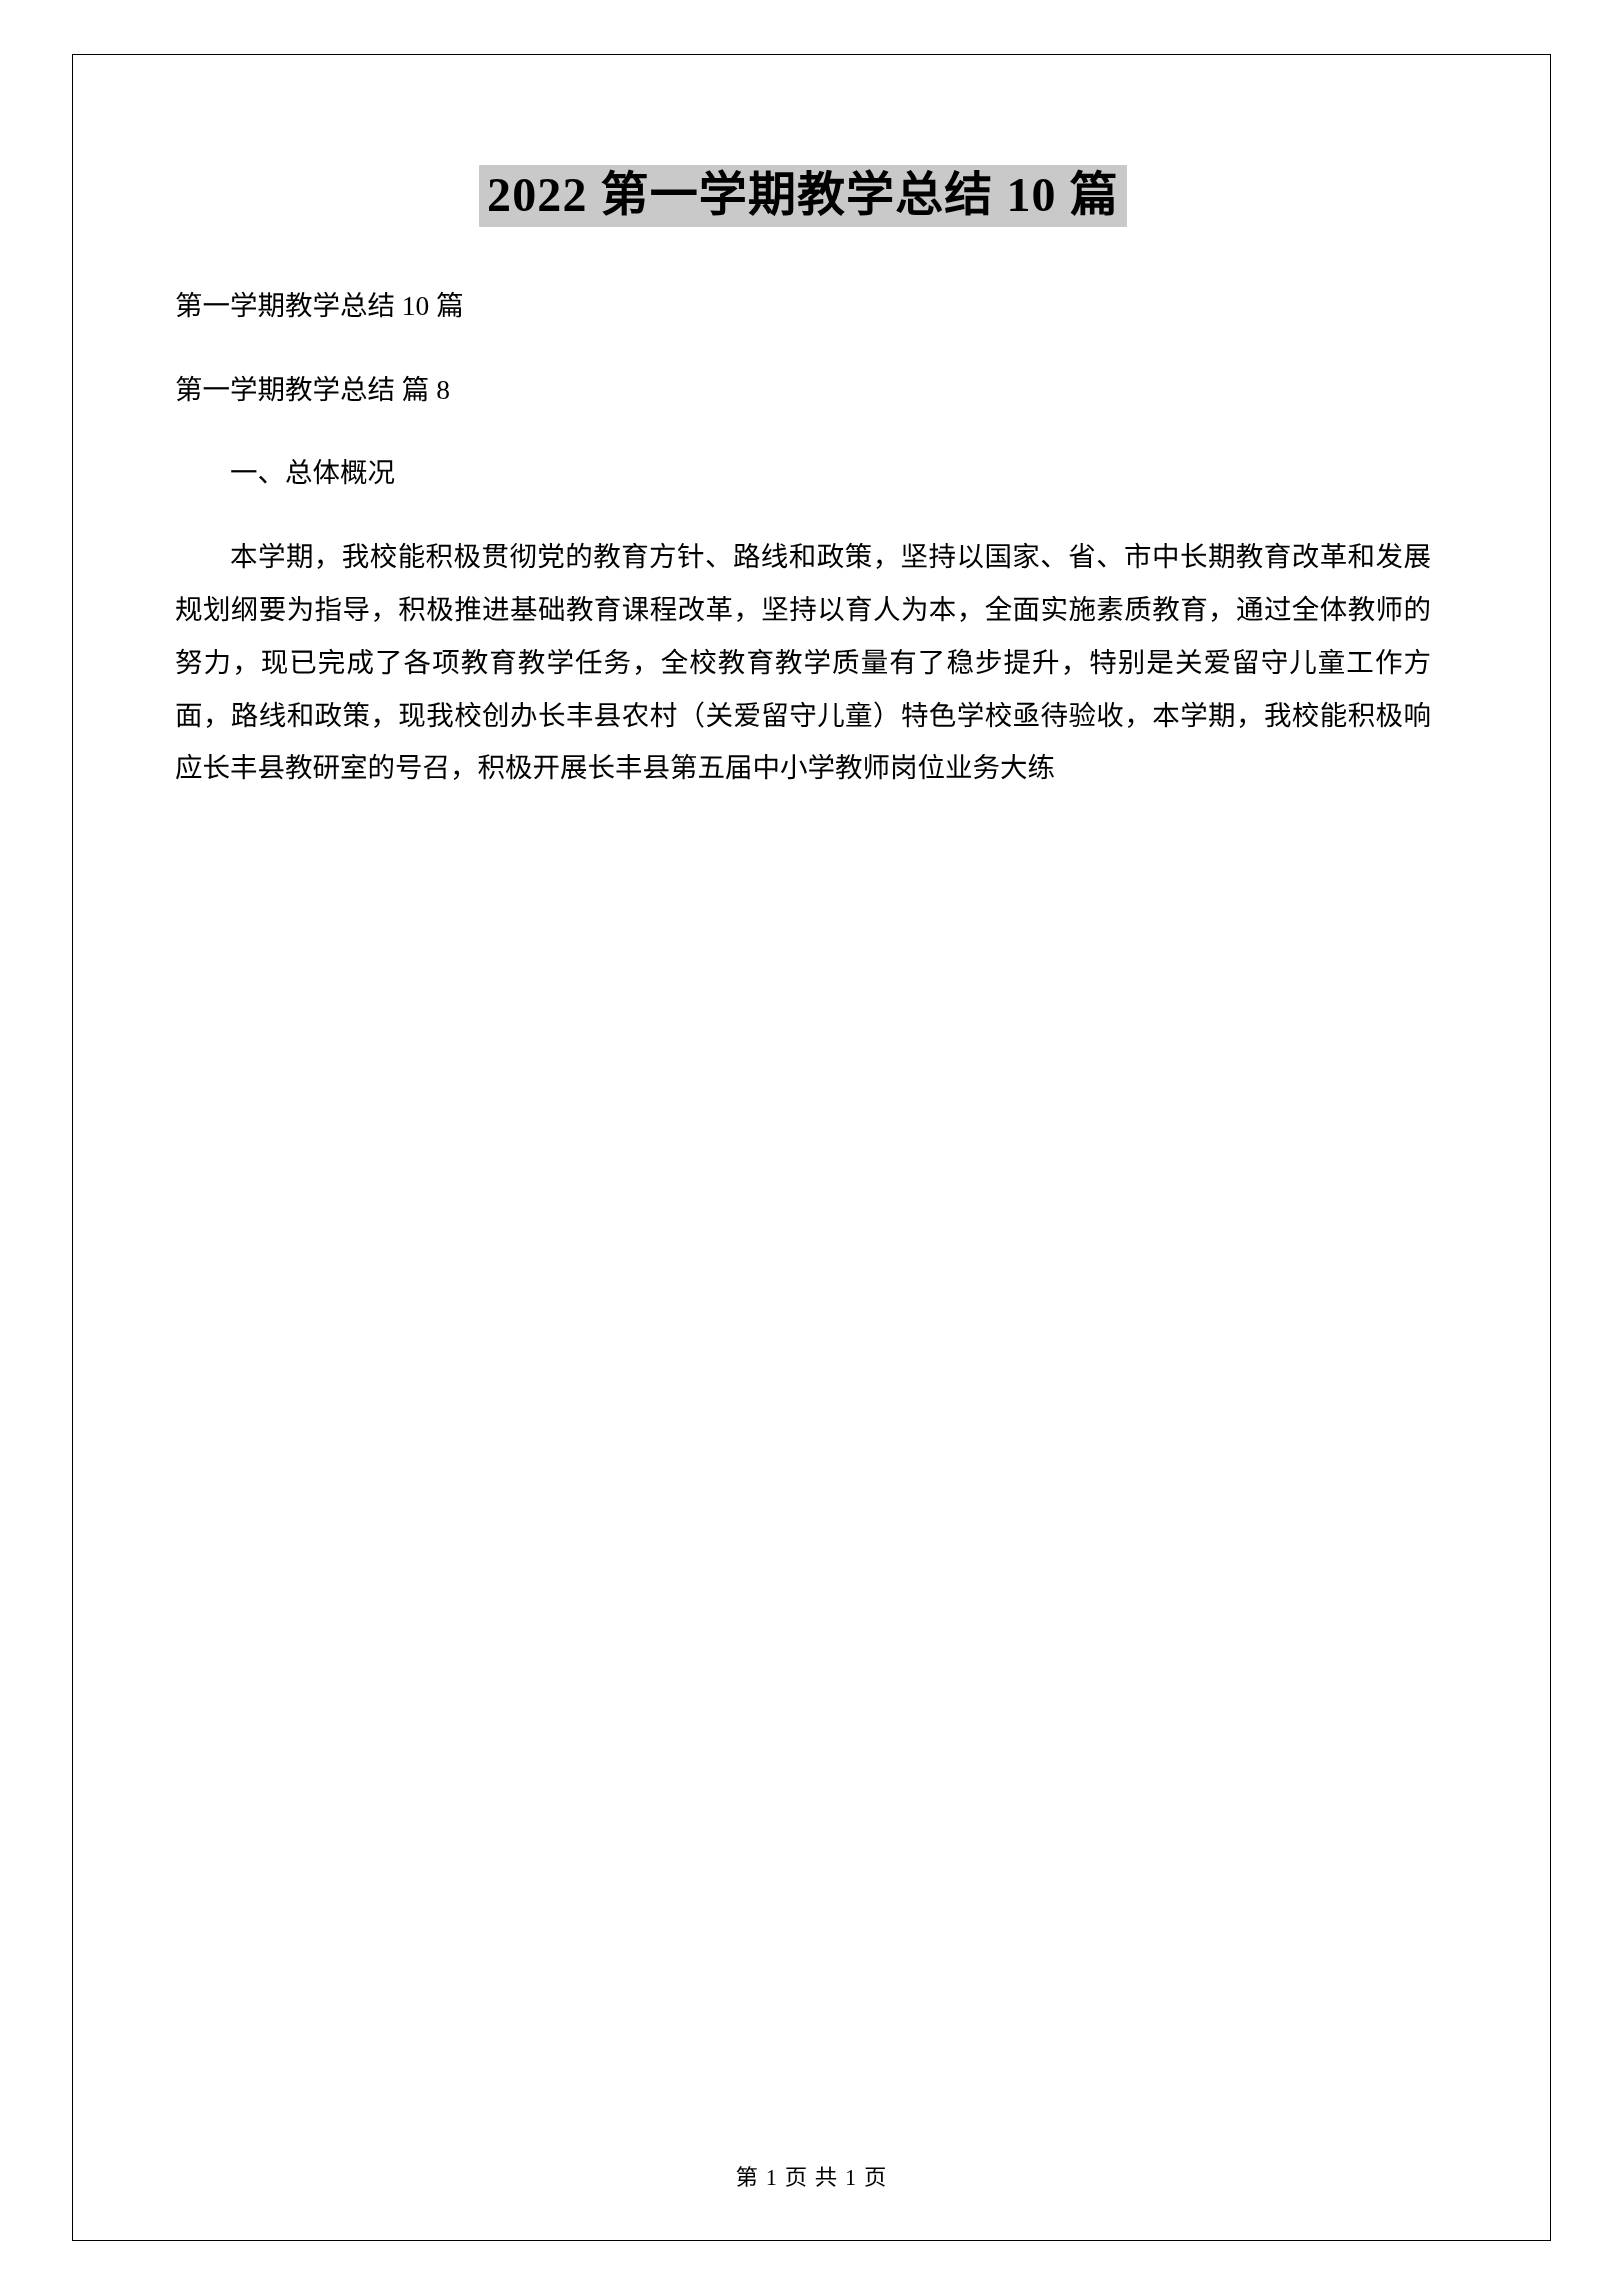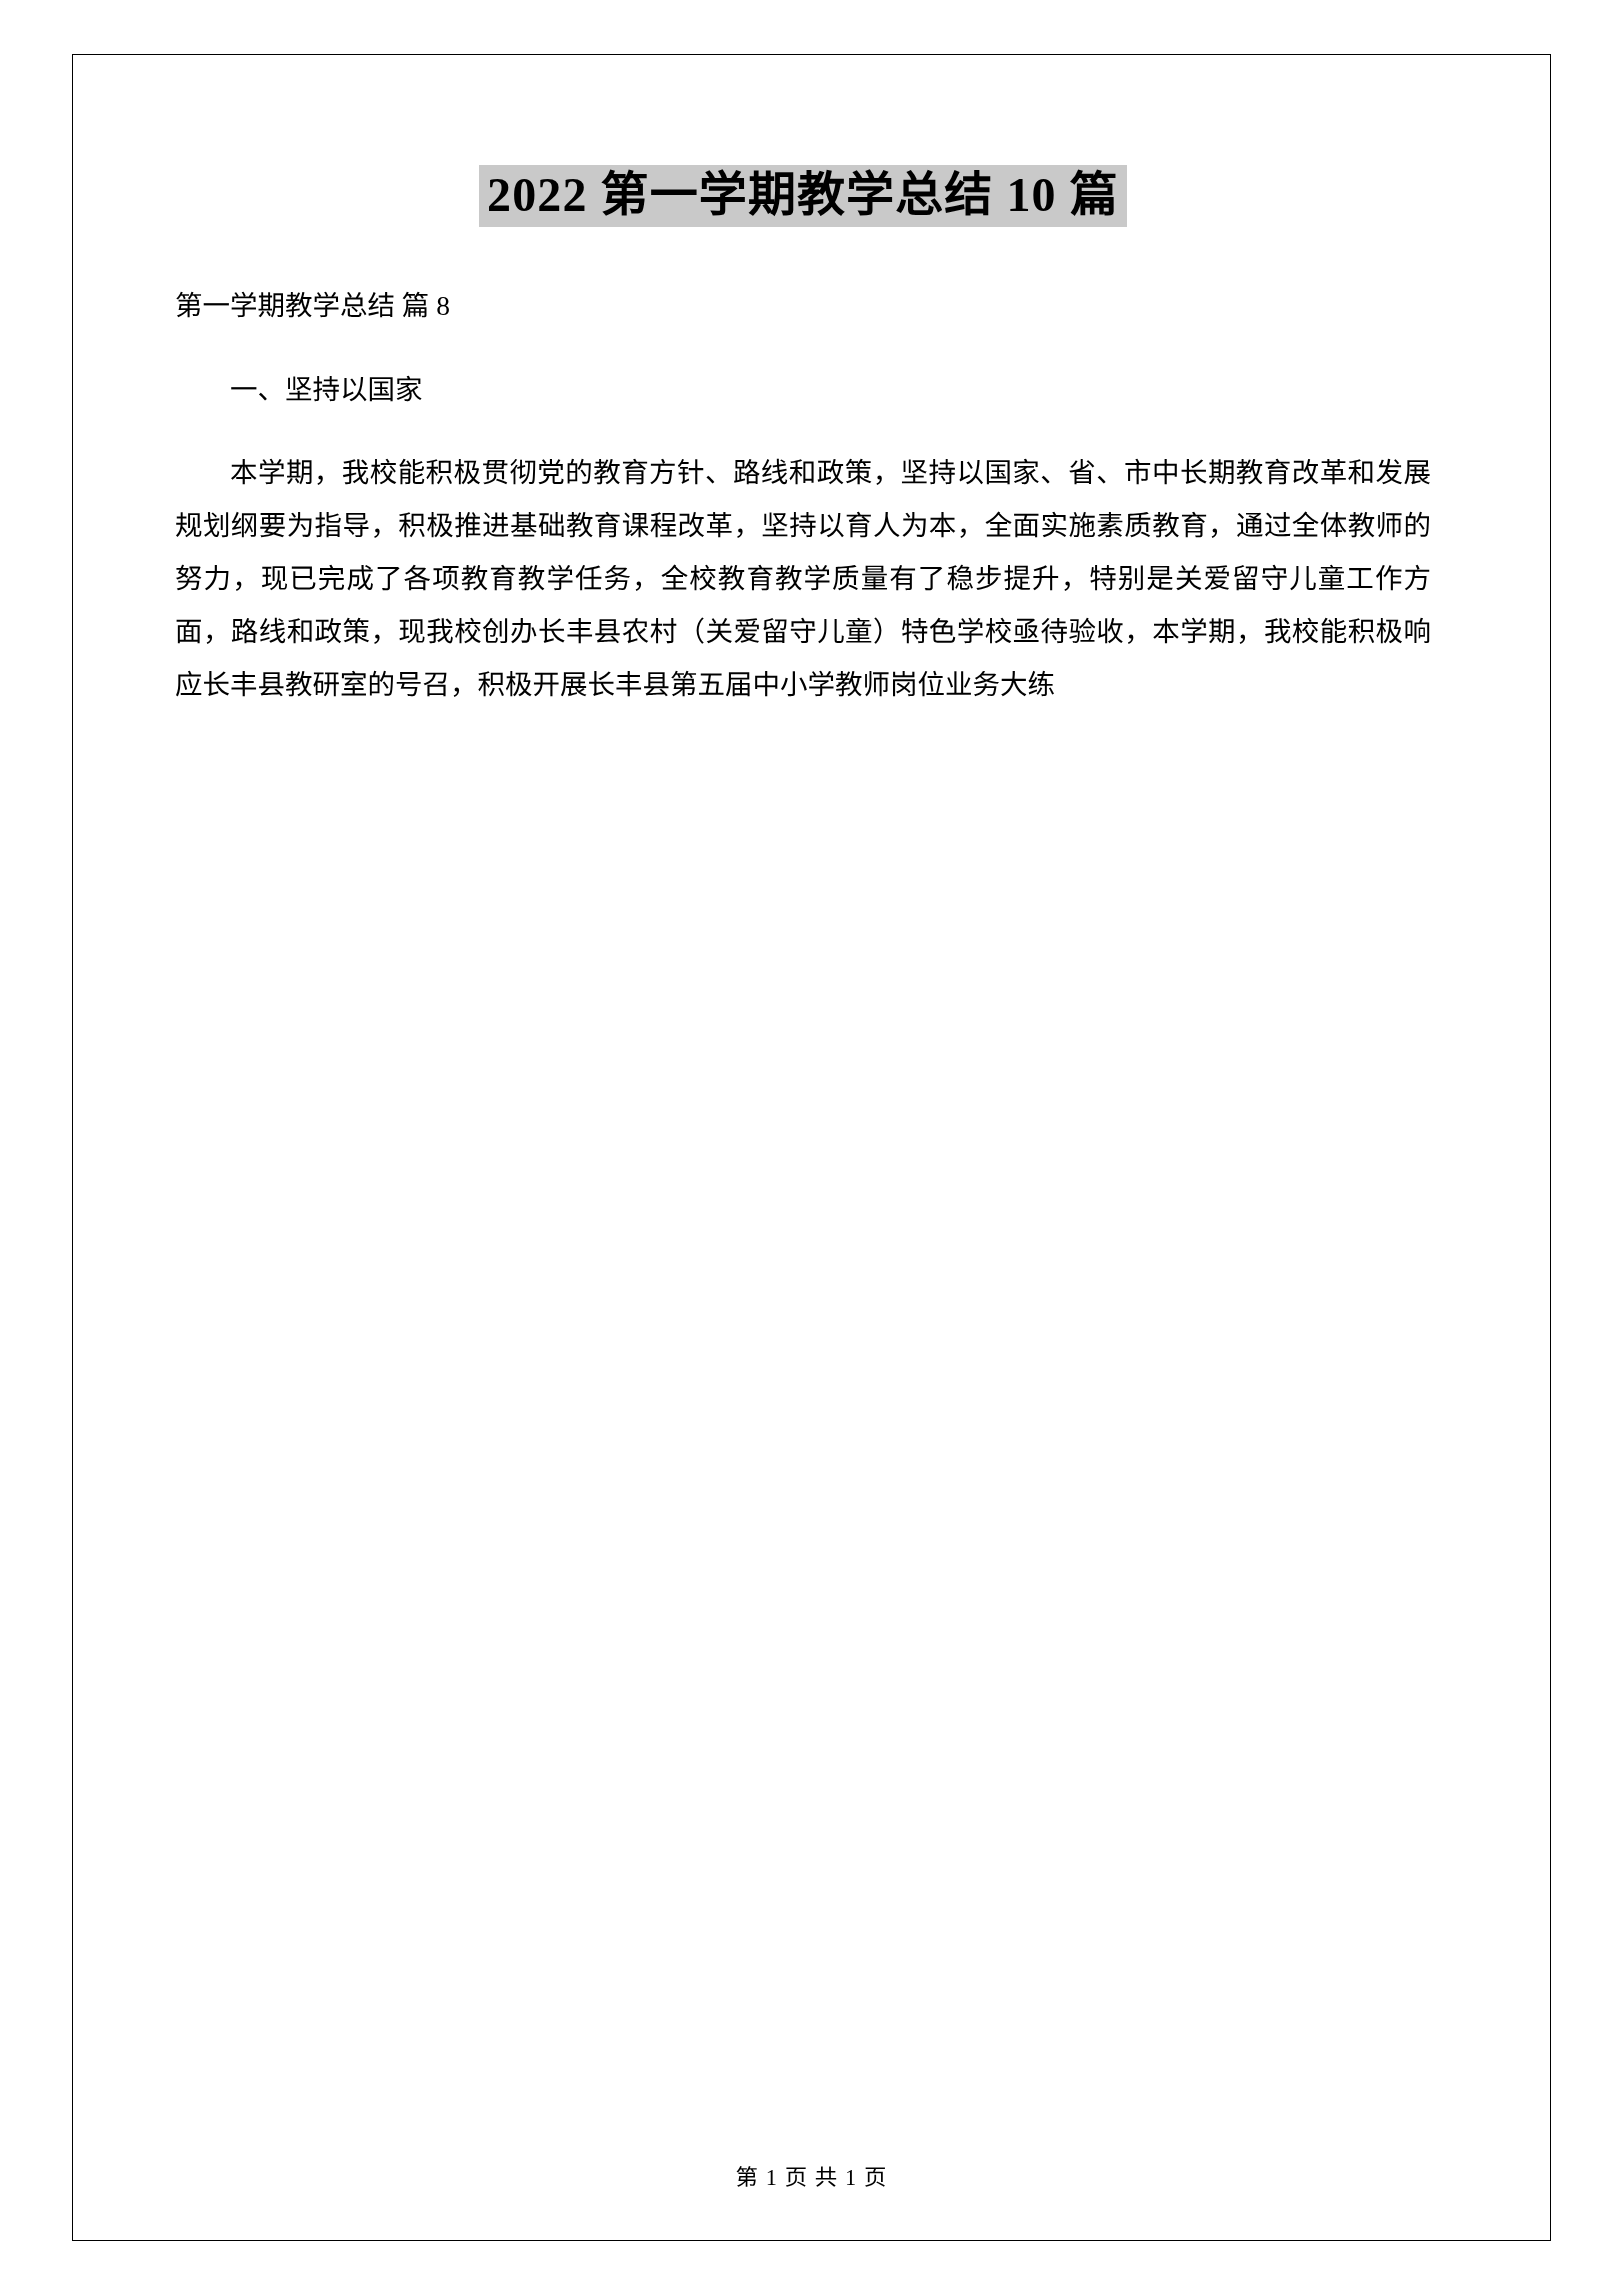--- a/index.html
+++ b/index.html
@@ -82,25 +82,26 @@
 <body>
 
 <div class="page">
 
   <div class="page-border"></div>
 
   <div class="content">
 
     <h1 class="doc-title"><span class="hl">2022 第一学期教学总结 10 篇</span></h1>
 
+    <p class="para tight">第一学期教学总结 10 篇</p>
 
 
     <p class="para tight">第一学期教学总结 篇 8</p>
 
-    <p class="para indent tight">一、坚持以国家</p>
+    <p class="para indent tight">一、总体概况</p>
 
     <p class="para indent">本学期，我校能积极贯彻党的教育方针、路线和政策，坚持以国家、省、市中长期教育改革和发展规划纲要为指导，积极推进基础教育课程改革，坚持以育人为本，全面实施素质教育，通过全体教师的努力，现已完成了各项教育教学任务，全校教育教学质量有了稳步提升，特别是关爱留守儿童工作方面，路线和政策，现我校创办长丰县农村（关爱留守儿童）特色学校亟待验收，本学期，我校能积极响应长丰县教研室的号召，积极开展长丰县第五届中小学教师岗位业务大练</p>
 
   </div>
 
   <div class="footer">第 1 页  共 1 页</div>
 
 </div>
 
 

